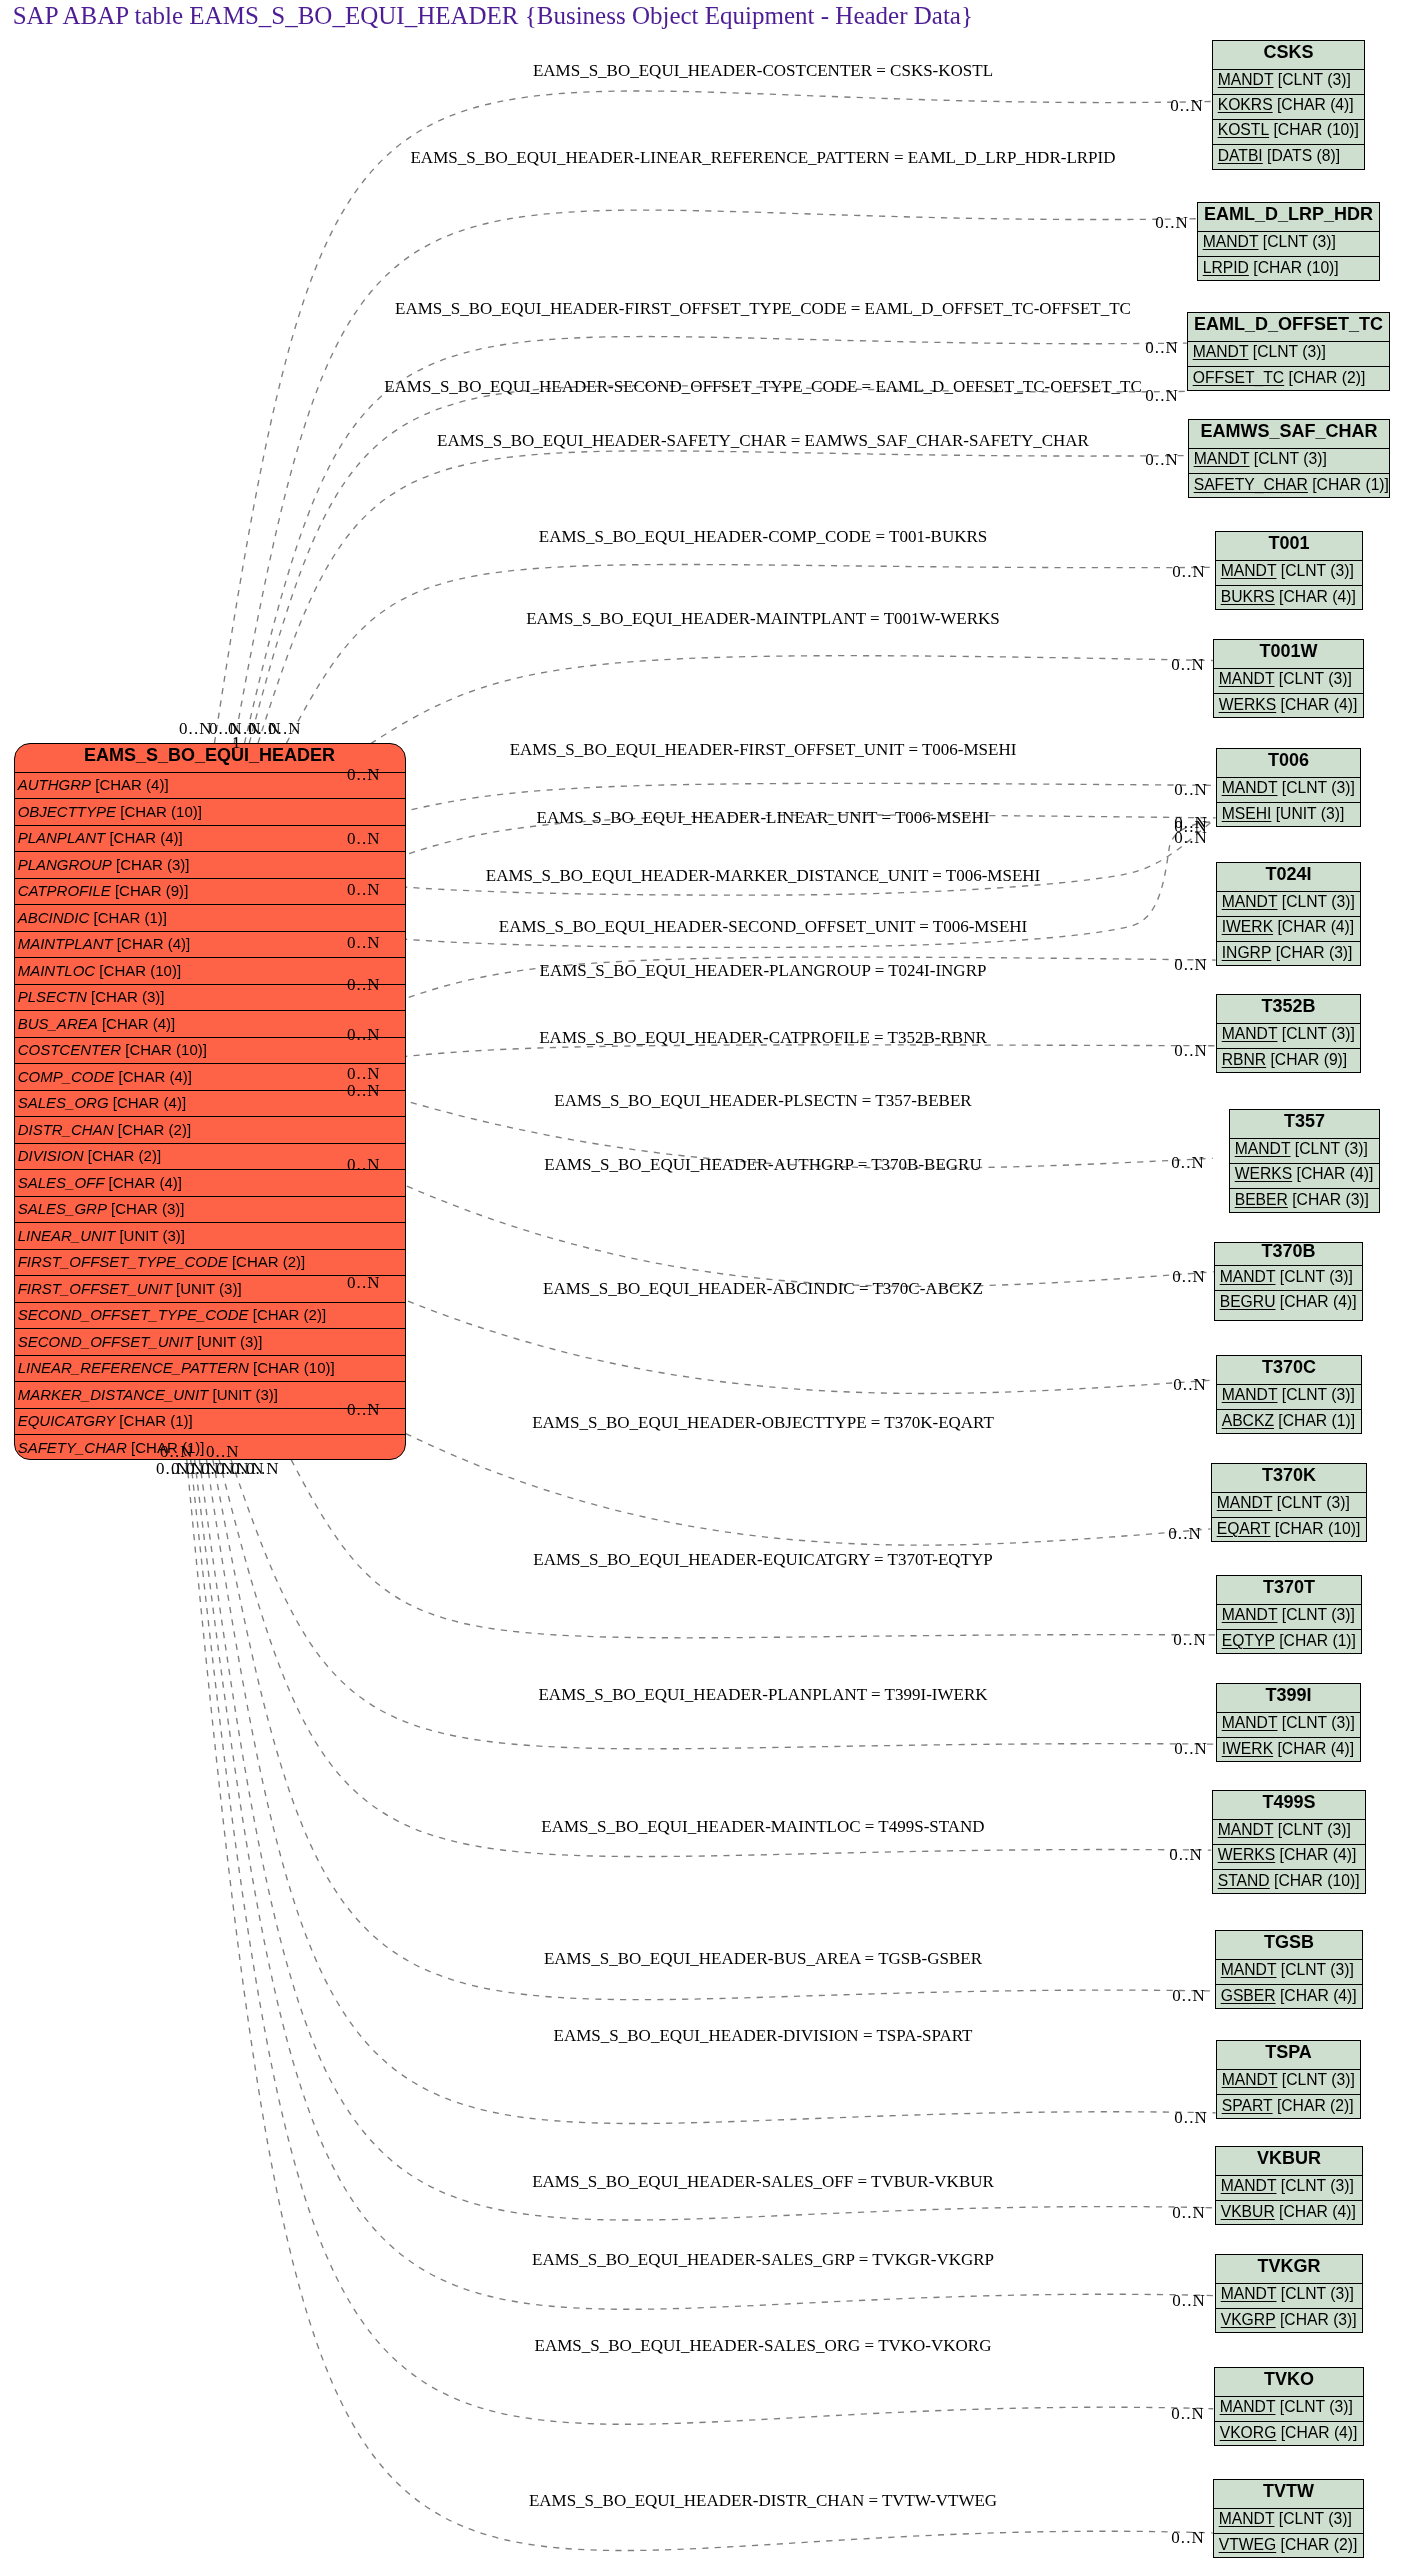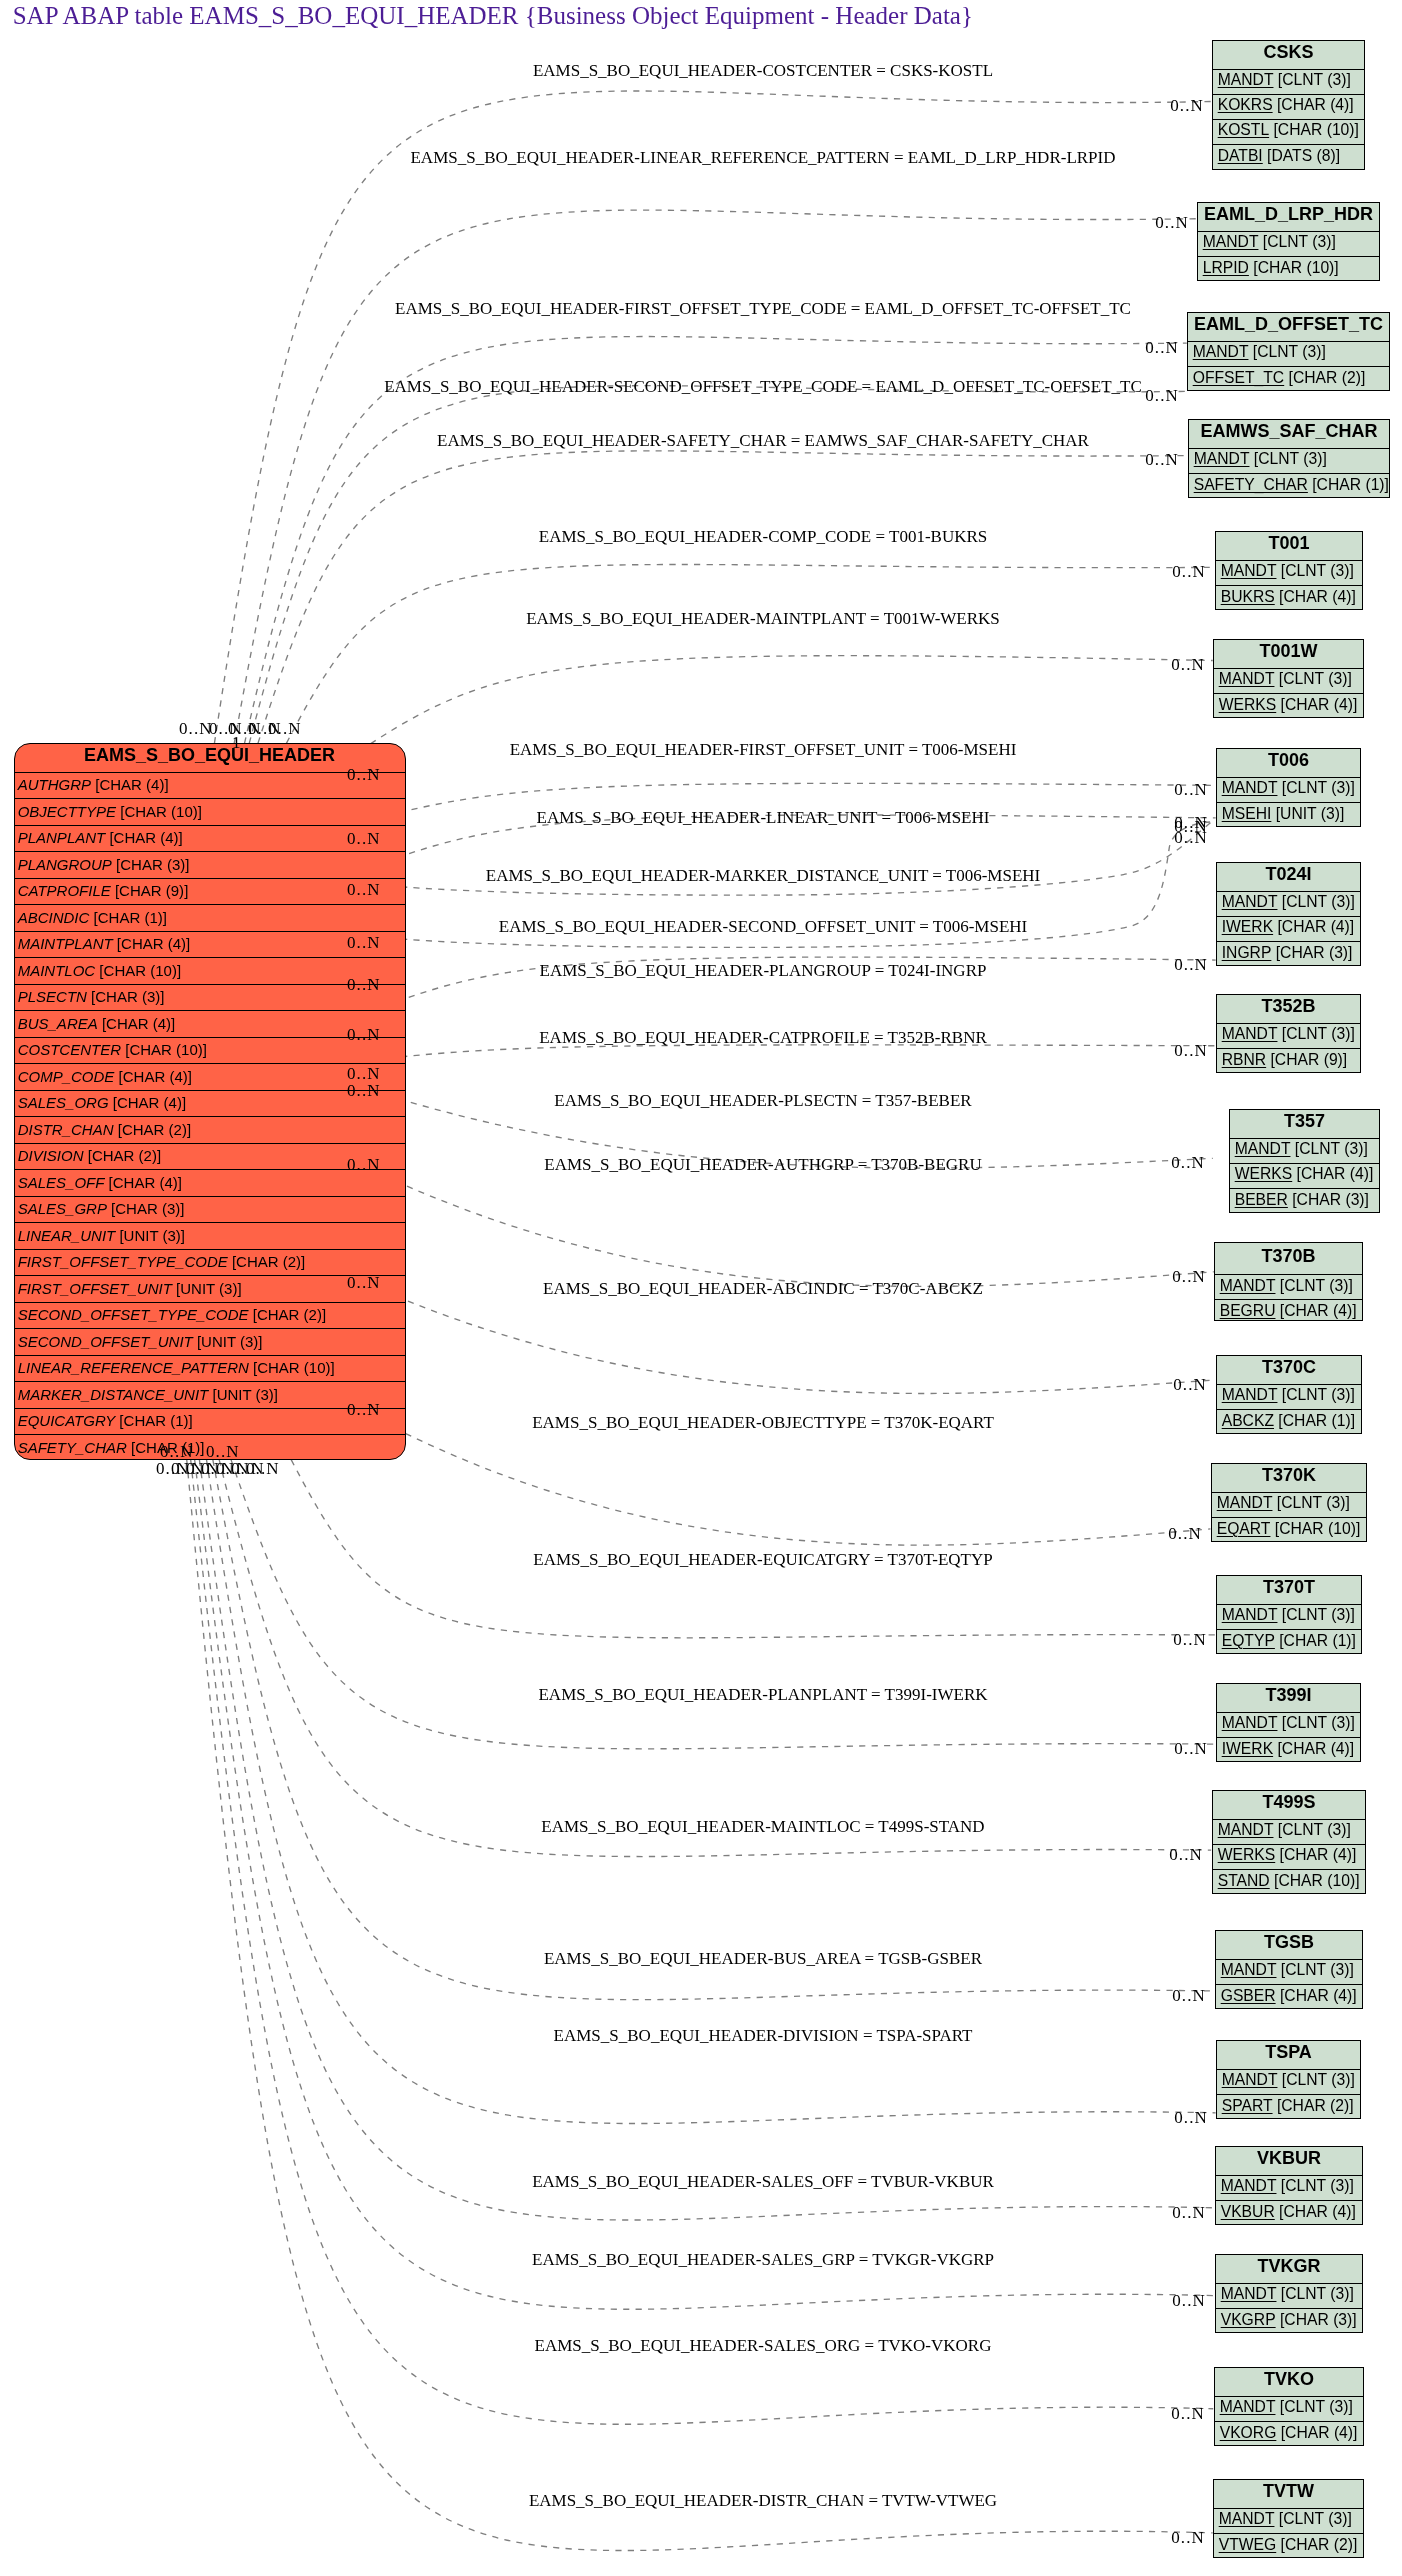--- a/index.html
+++ b/index.html
@@ -283,21 +283,21 @@
   <div class="row" style="height:25px">
         <span class="fn it">WERKS</span>
         <span>&nbsp;[<span>CHAR (4)</span>]</span>
       </div>
   <div class="row" style="height:25px">
         <span class="fn">BEBER</span>
         <span>&nbsp;[<span>CHAR (3)</span>]</span>
       </div>
 </div>
 <div class="tbl ref" style="left:1214px;top:1242px;width:149px;height:79px;">
-  <div class="hdr" style="height:32px">T370B</div>
+  <div class="hdr" style="height:23px">T370B</div>
   <div class="row" style="height:25px">
         <span class="fn it">MANDT</span>
         <span>&nbsp;[<span>CLNT (3)</span>]</span>
       </div>
   <div class="row" style="height:25px">
         <span class="fn">BEGRU</span>
         <span>&nbsp;[<span>CHAR (4)</span>]</span>
       </div>
 </div>
 <div class="tbl ref" style="left:1216px;top:1355px;width:146px;height:79px;">

